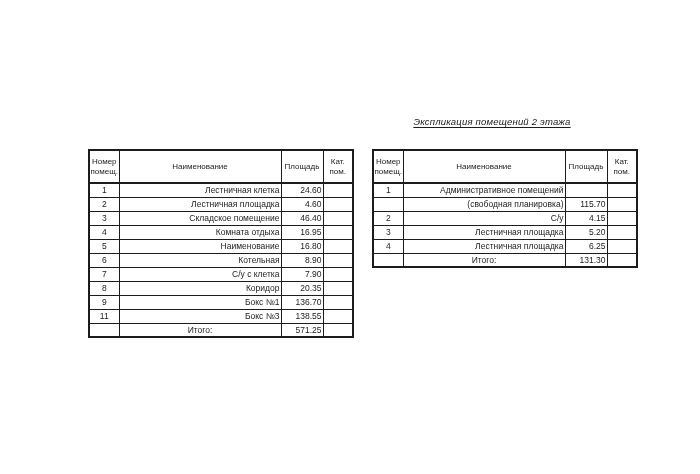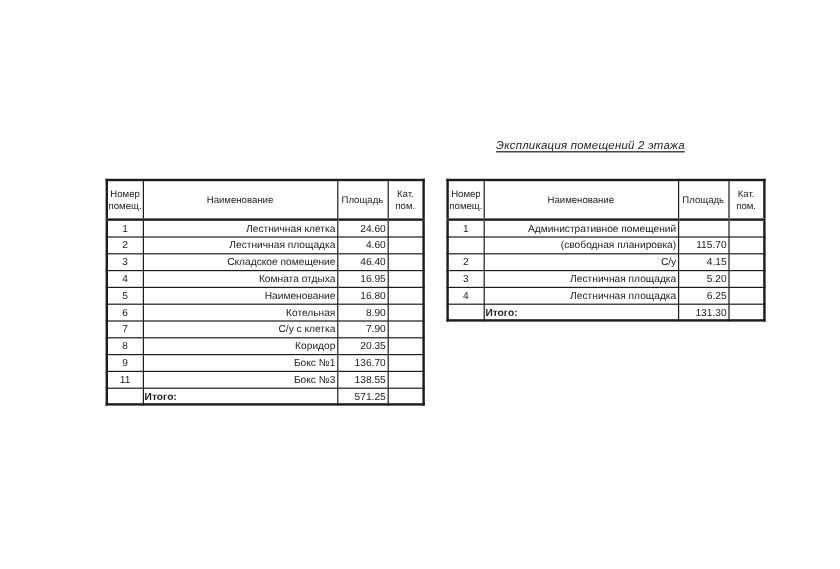--- a/index.html
+++ b/index.html
@@ -55,21 +55,21 @@
     border-bottom-width: 2px;
     text-align: center;
     font-size: 8px;
     line-height: 9.5px;
     padding: 0;
   }
   .hdr span { display: block; }
   .num  { text-align: center; }
   .name { text-align: right; padding-left: 5px; }
   .area { text-align: right; }
-  .total-label { text-align: left; padding-right: 4px; font-weight: bold; }
+  .total-label { text-align: center; padding-right: 4px; }
 </style>
 </head>
 <body>
 
 <div class="sheet">
 
 
   <table class="expl" id="table1">
     <colgroup>
         <col style="width:30px">

